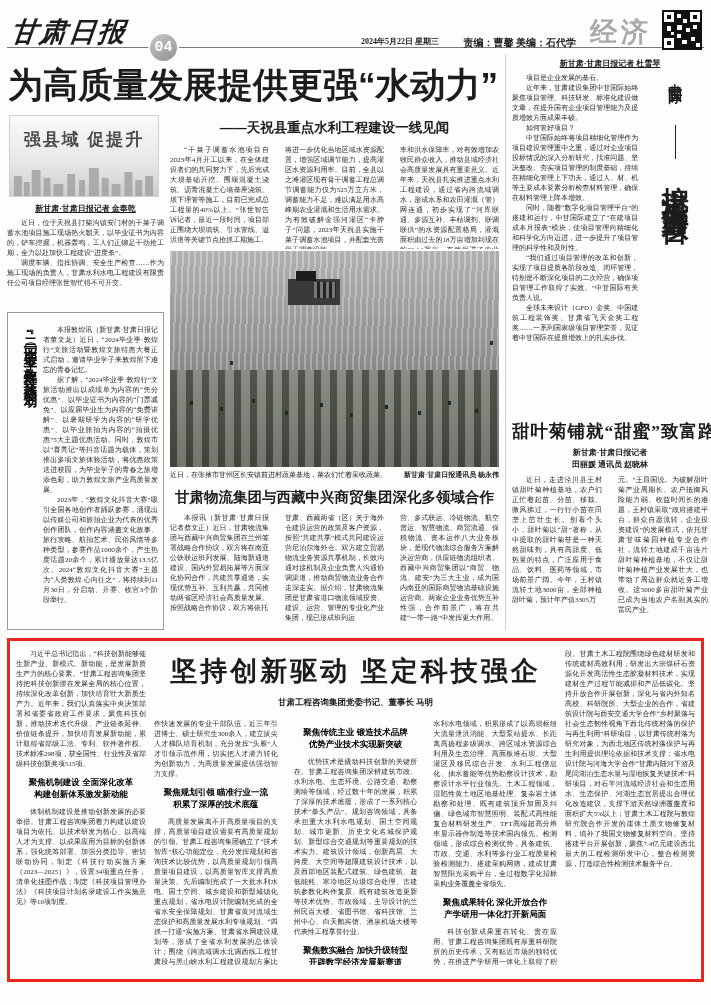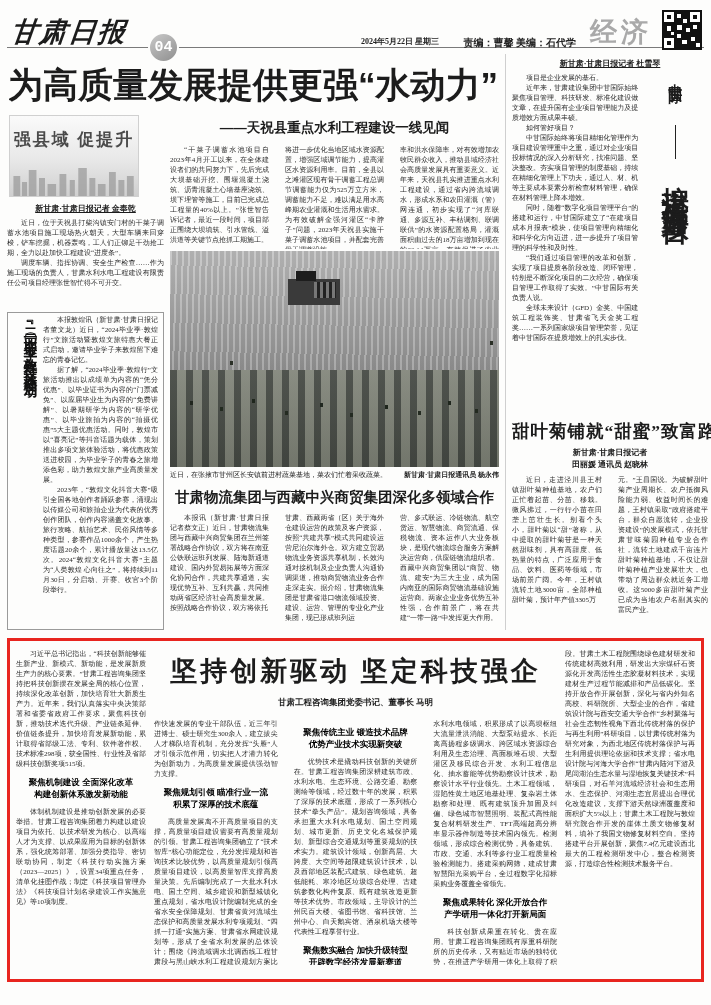--- a/index.html
+++ b/index.html
@@ -25,31 +25,31 @@
   .left-zone { width:492px; }
   .right-zone { width:203px; margin-left:6px; border-left:1px solid #cfcfcf; padding-left:6px; }
   h1.lead-h { font-family:"Liberation Sans",sans-serif; font-weight:bold; font-size:35px;
           text-align:center; letter-spacing:0px; margin-top:8px; white-space:nowrap; }
   .row3 { display:flex; margin-top:4px; }
   .col1 { width:157px; }
   .mid-zone { width:329px; margin-left:6px; }
   .lead-sub { font-family:"Liberation Sans",sans-serif; font-weight:bold; font-size:13.5px;
           text-align:center; padding:6px 0 8px 0; white-space:nowrap; }
   
-  .badge-box { width:130px; height:82px; margin:2px 0 6px 2px; position:relative;
+  .badge-box { width:150px; height:82px; margin:2px 0 6px 2px; position:relative;
           background:linear-gradient(180deg,#fafafa 0%,#e8e8e8 55%,#cfcfcf 100%); border:1px solid #d0d0d0; }
   .badge-text { font-family:"Liberation Sans",sans-serif; font-weight:bold; font-size:17px; color:#4a4a4a;
           text-align:center; margin-top:12px; letter-spacing:2px; }
   .skyline { position:absolute; bottom:0; left:0; width:100%; height:34px; }
   .byline { font-size:8px; font-weight:bold; text-align:center; margin:4px 0;text-decoration:underline; }
   .body-col { font-size:7px; line-height:10px; text-align:justify; color:#2a2a2a; overflow:hidden; }
   .p { text-indent:2em; }
   .col1-paras { height:88px; }
   
-  .dh-box { border:1px solid #9a9a9a; margin-top:6px; height:318px; display:flex; padding:2px 5px; }
+  .dh-box { border:1px solid #9a9a9a; margin-top:6px; height:318px; display:flex; padding:12px 5px; }
   .dh-title { writing-mode:vertical-rl; font-family:"Liberation Serif",serif; font-weight:bold;
           font-size:13.5px; letter-spacing:3px; width:26px; color:#111; }
   .dh-body { flex:1; margin-left:4px; height:100%; }
   
   .cols { display:flex; gap:16px; }
   .cols .body-col { flex:1; }
   .lead-cols { height:104px; }
   
   .photo { width:329px; height:216px; margin-top:2px; position:relative; overflow:hidden;
       background: linear-gradient(180deg,#bdbdbd 0%,#adadad 22%,#9c9c9c 45%,#8b8b8b 65%,#6f6f6f 100%); }
@@ -154,21 +154,21 @@
                 <rect x="93" y="16" width="7" height="18"></rect>
                   <rect x="103" y="22" width="9" height="12"></rect>
                 <rect x="116" y="10" width="8" height="24"></rect>
                   <rect x="127" y="18" width="7" height="16"></rect>
                 <rect x="137" y="14" width="8" height="20"></rect>
               </g>
             </svg>
           </div>
           <div class="byline">新甘肃·甘肃日报记者 金奉乾</div>
           <div class="body-col col1-paras">
-            <div class="p">近日，位于天祝县打柴沟镇安门村的干菜子调蓄水池项目施工现场热火朝天，大型车辆来回穿梭，铲车挖掘，机器轰鸣，工人们正铆足干劲抢工期，全力以赴加快工程建设“进度条”。</div>
+            <div class="p">近日，位于天祝县打柴沟镇安门村的干菜子调蓄水池项目施工现场热火朝天，以毕业证书为内容的，铲车挖掘，机器轰鸣，工人们正铆足干劲抢工期，全力以赴加快工程建设“进度条”。</div>
             <div class="p">调度车辆、指挥协调、安全生产检查……作为施工现场的负责人，甘肃水利水电工程建设有限责任公司项目经理张世智忙得不可开交。</div>
           </div>
 
           <div class="dh-box">
             <div class="dh-title">『二〇二四毕业季·敦煌行』文旅活动启动</div>
             <div class="dh-body body-col">
               <div class="p">本报敦煌讯（新甘肃·甘肃日报记者董文龙）近日，“2024毕业季·敦煌行”文旅活动暨敦煌文旅特惠大餐正式启动，邀请毕业学子来敦煌留下难忘的青春记忆。</div>
               <div class="p">据了解，“2024毕业季·敦煌行”文旅活动推出以成绩单为内容的“凭分优惠”、以毕业证书为内容的“门票减免”、以应届毕业生为内容的“免费讲解”、以暑期研学为内容的“研学优惠”、以毕业旅拍为内容的“拍摄优惠”5大主题优惠活动。同时，敦煌市以“喜亮记”等抖音话题为载体，策划推出多项文旅体验活动，将优惠政策送进校园，为毕业学子的青春之旅增添色彩，助力敦煌文旅产业高质量发展。</div>
               <div class="p">2023年，“敦煌文化抖音大赛”吸引全国各地创作者踊跃参赛，涌现出以传媒公司和旅拍企业为代表的优秀创作团队，创作内容涵盖文化故事、旅行攻略、航拍艺术、民俗风情等多种类型，参赛作品1000余个，产生热度话题20余个，累计播放量达13.5亿次。2024“敦煌文化抖音大赛”主题为“人类敦煌 心向往之”，将持续到11月30日，分启动、开赛、收官3个阶段举行。</div>
             </div>

